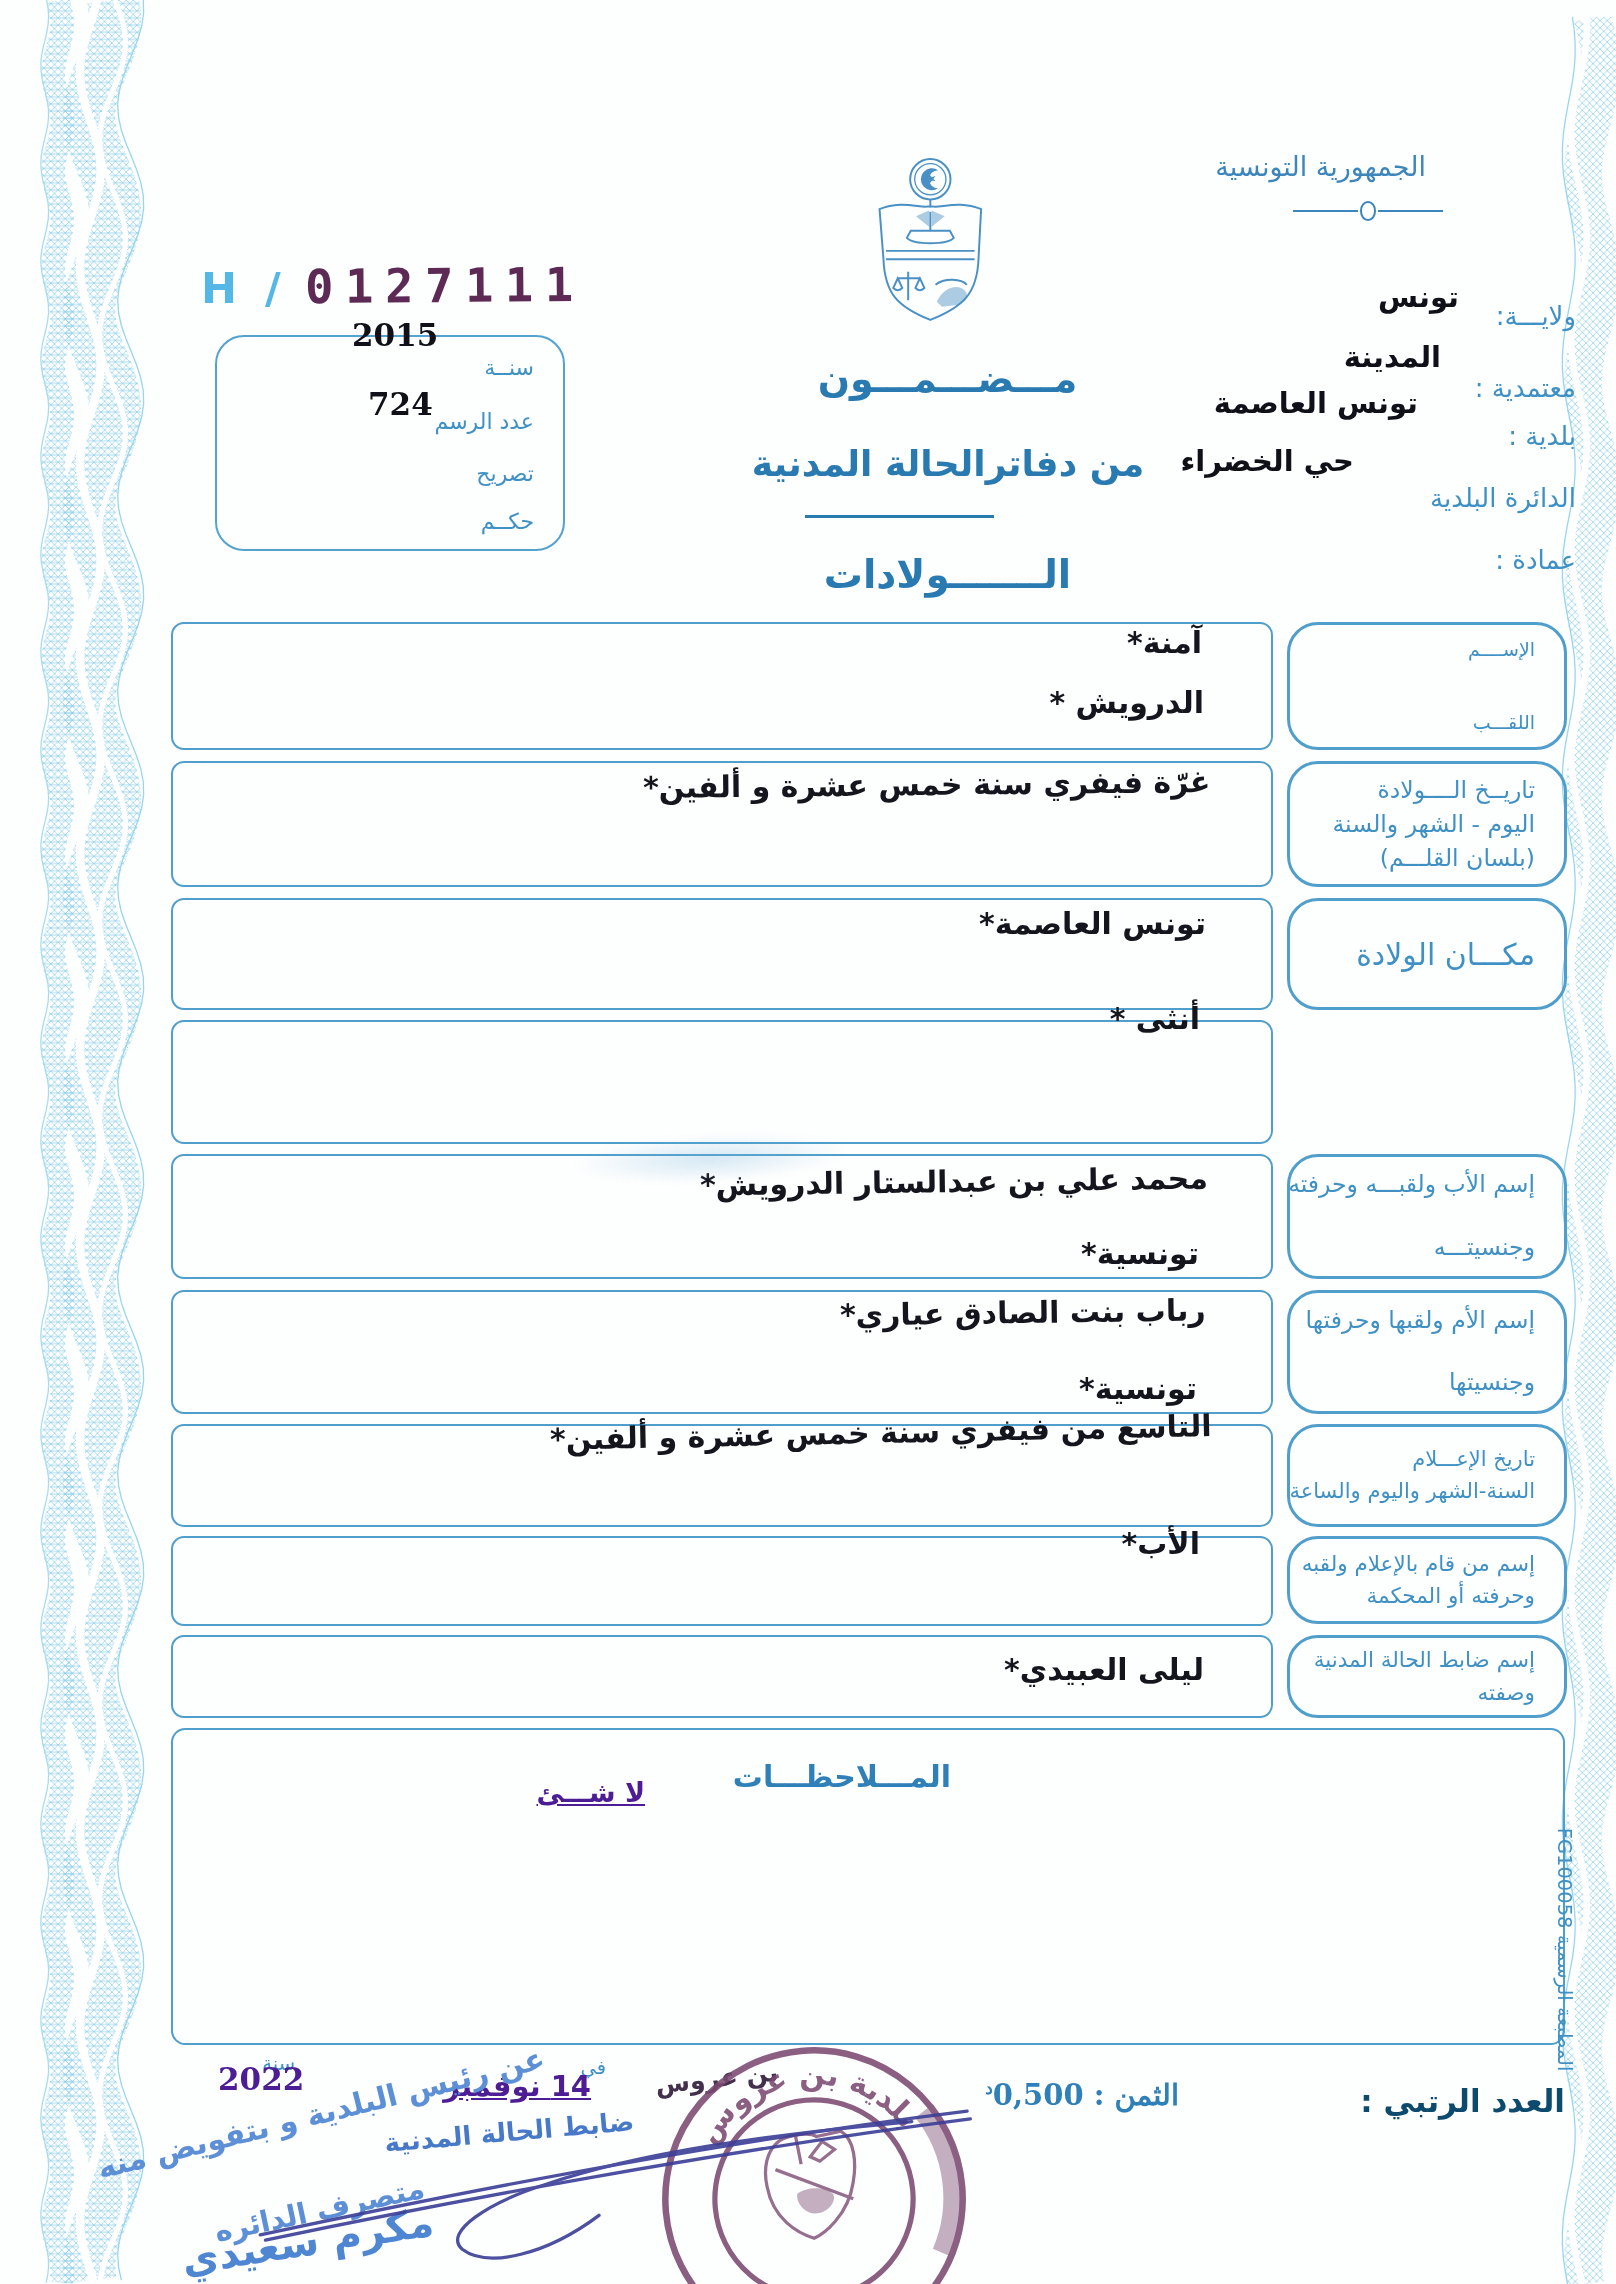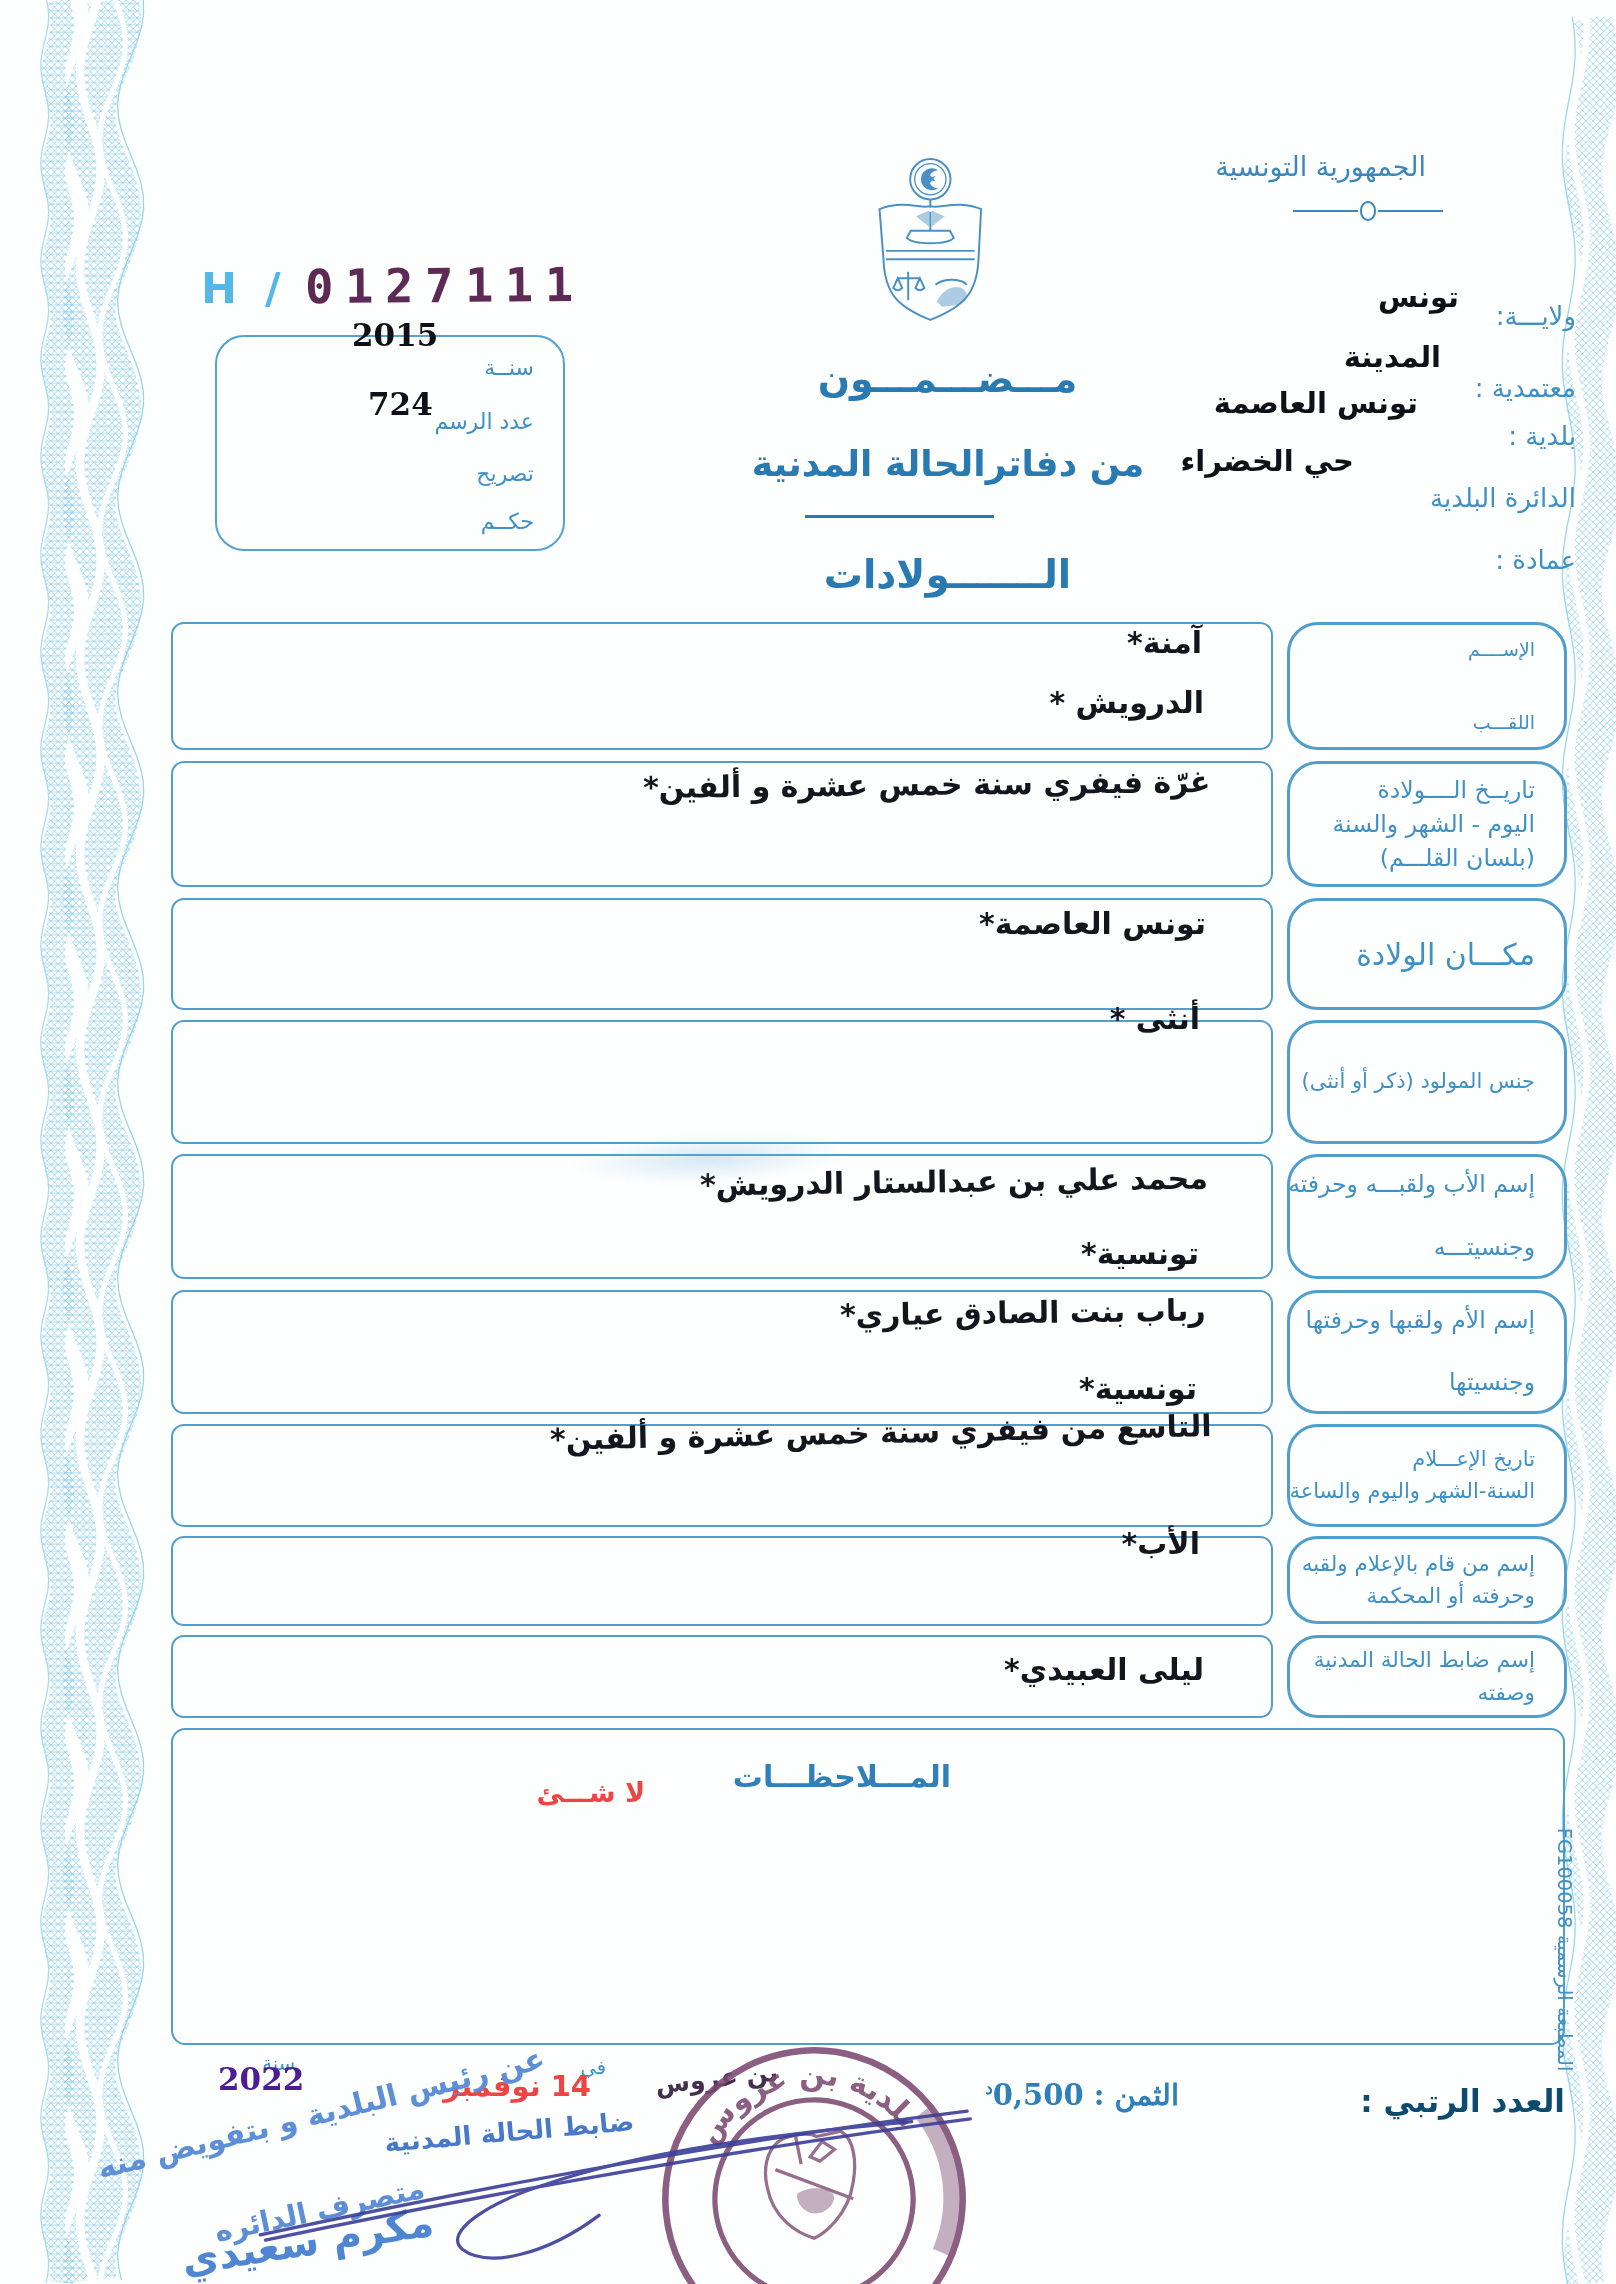--- a/index.html
+++ b/index.html
@@ -6,21 +6,21 @@
   .page{
     position:relative; width:1616px; height:2284px; overflow:hidden;
     background:#fdfefe; font-family:"DejaVu Sans", sans-serif;
   }
   
   .gband{position:absolute; top:0; pointer-events:none;}
   
   .rtl{direction:rtl; unicode-bidi:isolate;}
   .nowrap{white-space:nowrap;}
   .abs{position:absolute;}
-  .stamped{color:#ef4444; font-weight:bold;}
+  .stamped{color:#4c1d95; font-weight:bold;text-decoration:underline;}
   
   .republic{right:190px; top:151px; font-size:27px; color:#3d86bb;}
   .hdr-divider{left:1293px; top:201px; width:150px; display:flex; align-items:center; justify-content:center;}
   .hdr-divider .ln{height:2px; background:#3d86bb; flex:1;}
   .hdr-divider .o{width:11.7px; height:15.6px; border:2px solid #3d86bb; border-radius:50%; margin:0 2.6px;}
   .serial-prefix{left:201px; top:263px; font-size:43px; font-weight:bold; color:#55b7e5; letter-spacing:6.5px;}
   .serial-num{left:305px; top:258px; font-size:47px; font-weight:bold; color:#5c2a55;
     font-family:"DejaVu Sans Mono", monospace; letter-spacing:11.7px; transform:rotate(-0.5deg);}
   .regbox{left:215px; top:335px; width:350px; height:216px; box-sizing:border-box;
     border:2.6px solid #54a3ce; border-radius:29px;}
@@ -162,23 +162,20 @@
     <span>اللقـــب</span>
   </div>
   <div class="lbox" style="top:761px; height:126px; line-height:1.45;">
     <span>تاريــخ الــــولادة</span>
     <span>اليوم - الشهر والسنة</span>
     <span>(بلسان القلـــم)</span>
   </div>
   <div class="lbox" style="top:898px; height:112px; font-size:30px;">
     <span>مكـــان الولادة</span>
   </div>
-  <div class="lbox" style="top:1020px; height:124px; font-size:21px;">
-    <span>جنس المولود (ذكر أو أنثى)</span>
-  </div>
   <div class="lbox spread" style="top:1154px; height:125px;gap:27px;">
     <span>إسم الأب ولقبـــه وحرفته</span>
     <span>وجنسيتـــه</span>
   </div>
   <div class="lbox spread" style="top:1290px; height:124px;">
     <span>إسم الأم ولقبها وحرفتها</span>
     <span>وجنسيتها</span>
   </div>
   <div class="lbox" style="top:1424px; height:103px; font-size:21px;">
     <span>تاريخ الإعـــلام</span>

